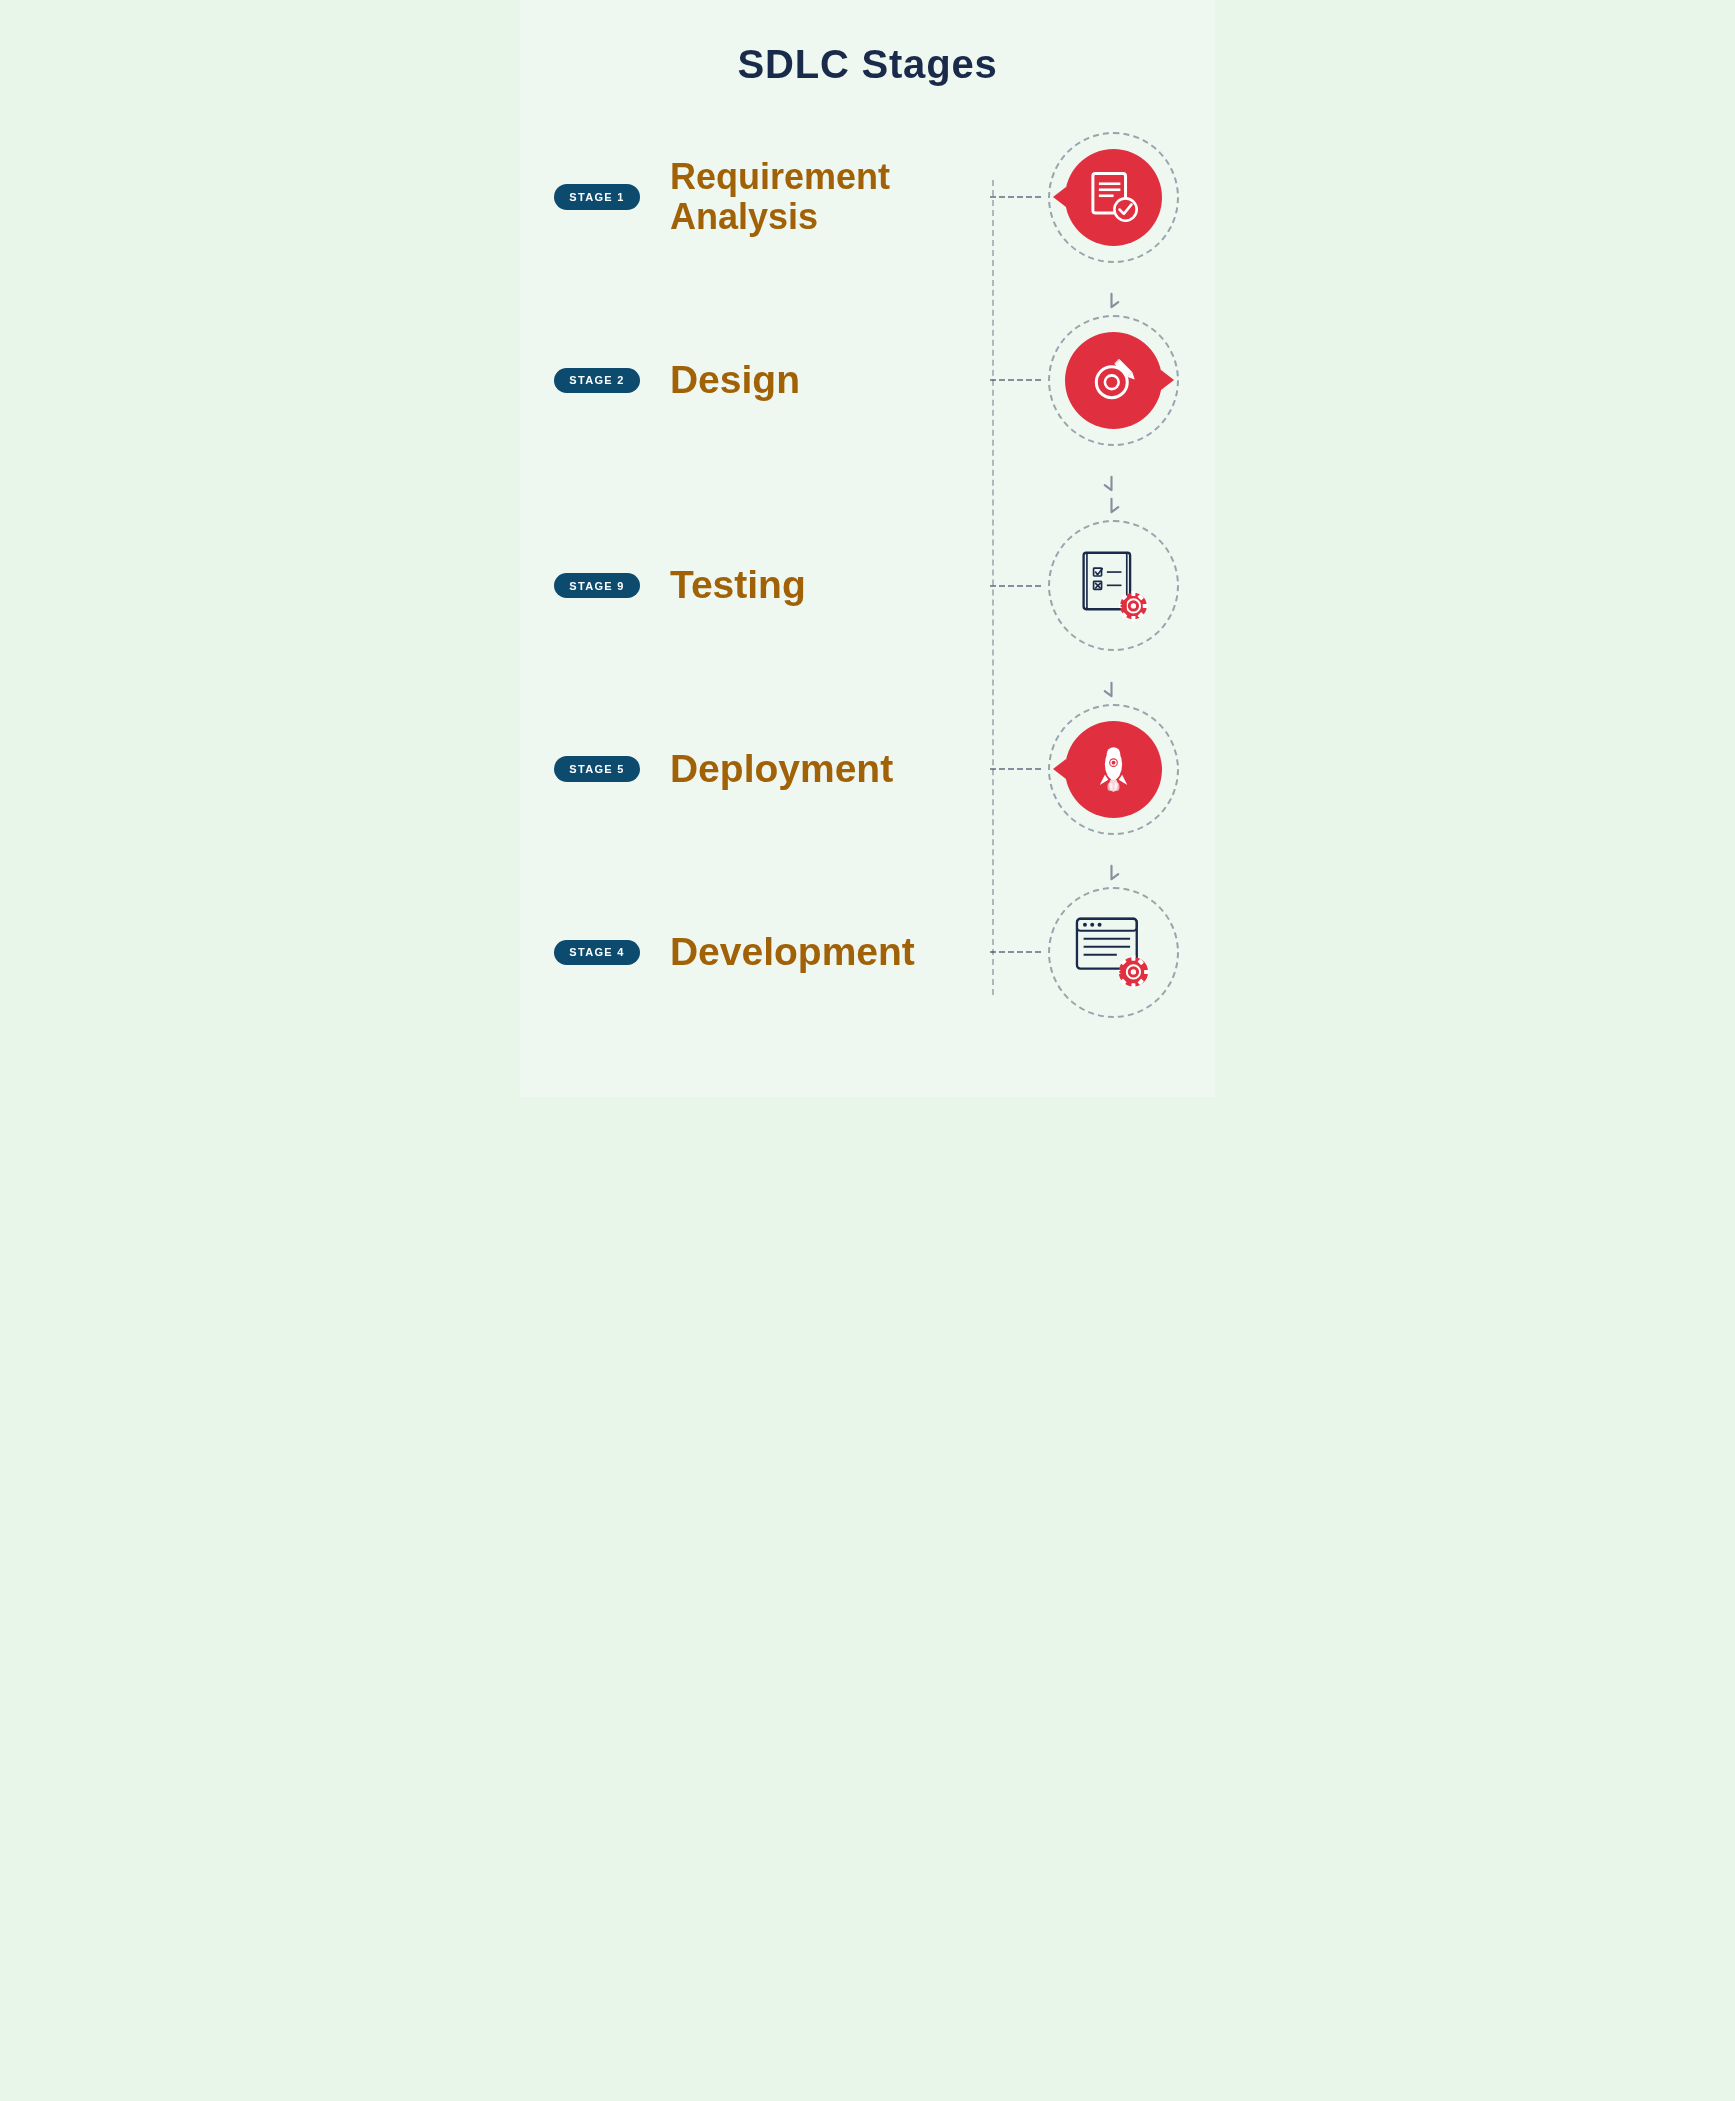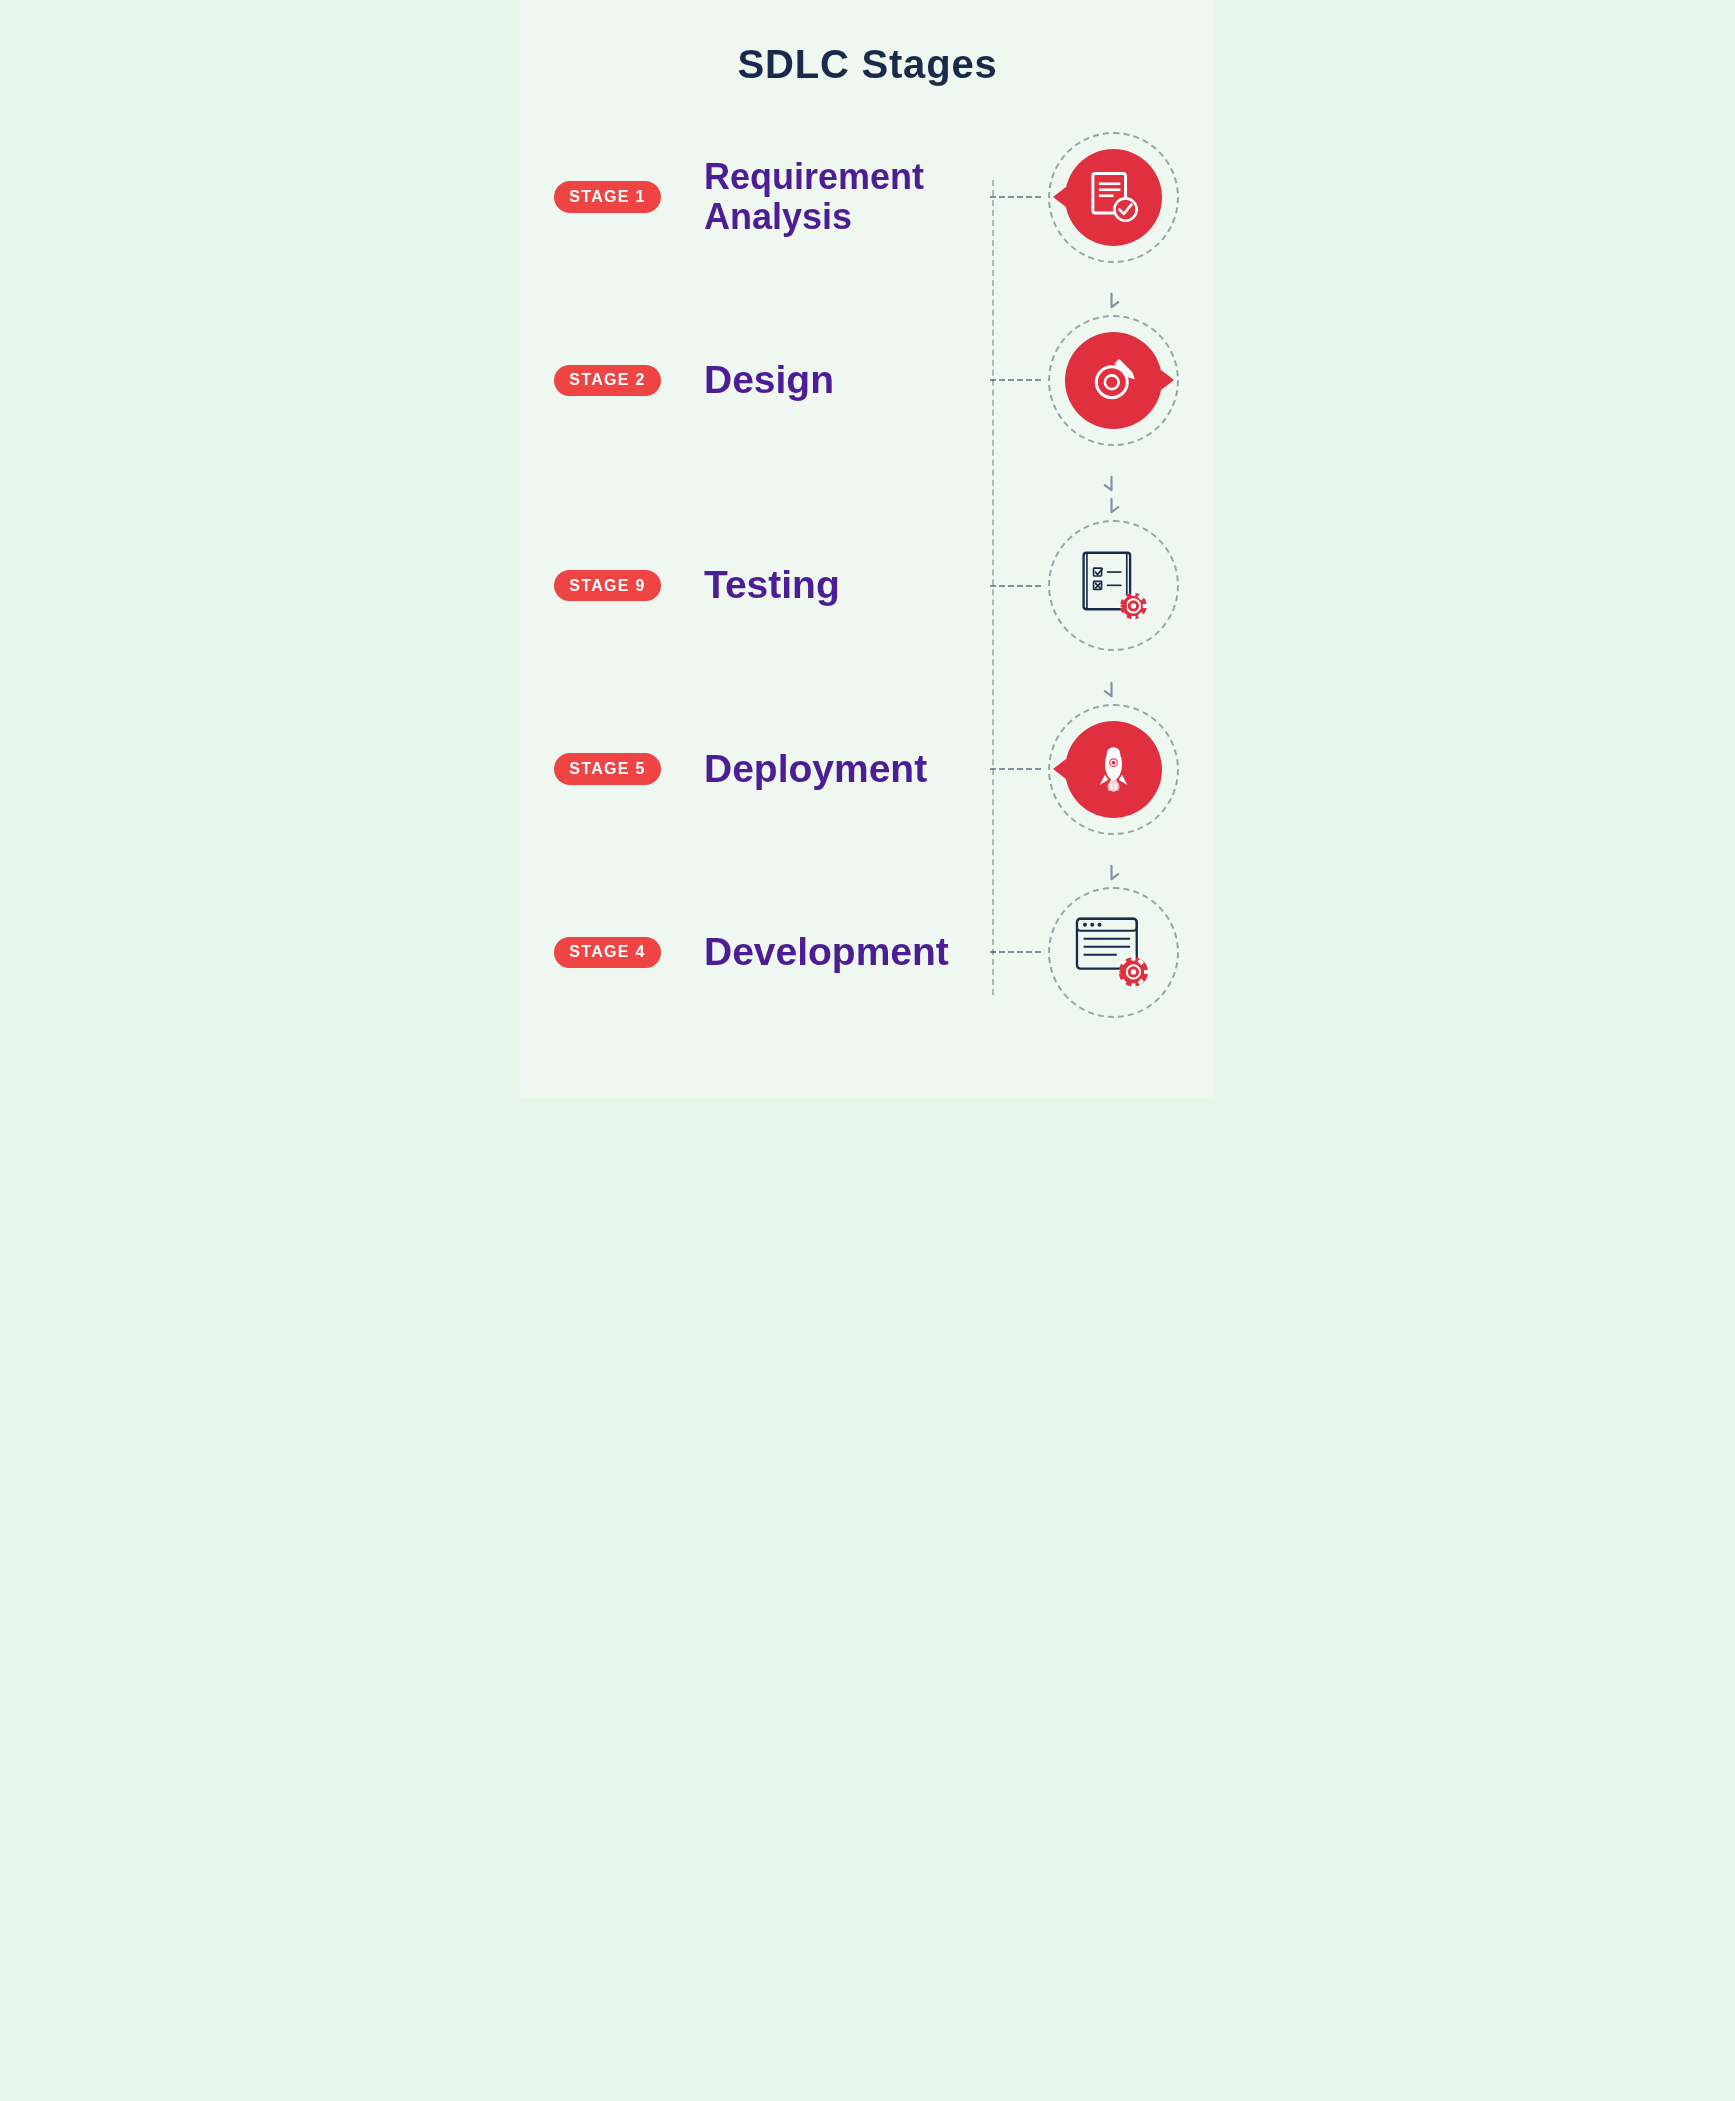--- a/index.html
+++ b/index.html
@@ -52,38 +52,38 @@
 
     .stage-row {
       display: flex;
       align-items: center;
       position: relative;
       margin-bottom: 25.4px;
       min-height: 110px;
     }
 
     .stage-badge {
-      background-color: #ef4444;
+      background-color: #0c4a6e;
       color: #ffffff;
       border-radius: 21px;
       padding: 6.8px 15.3px;
-      font-size: 16px;
+      font-size: 11px;
       font-weight: 700;
       letter-spacing: 1.3px;
       white-space: nowrap;
       min-width: 85px;
       text-align: center;
       flex-shrink: 0;
     }
 
     .stage-label {
       font-size: 39px;
       font-weight: 900;
-      color: #4c1d95;
-      margin-left: 43px;
+      color: #a16207;
+      margin-left: 30px;
       flex: 1;
       line-height: 1.1;
     }
 
     .stage-label.multiline {
       font-size: 36px;
     }
 
     
     .dashed-line {

